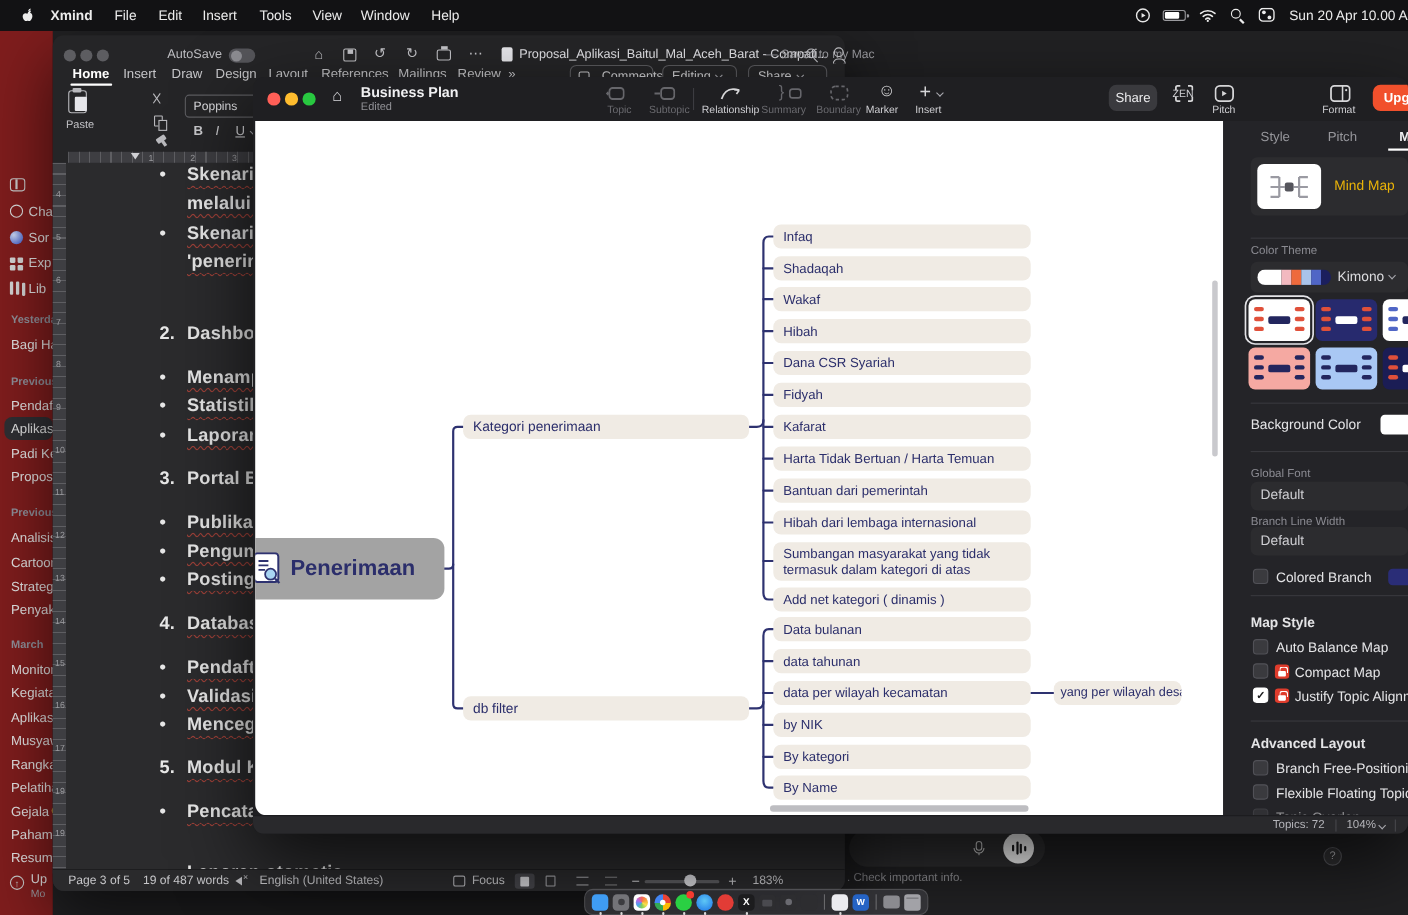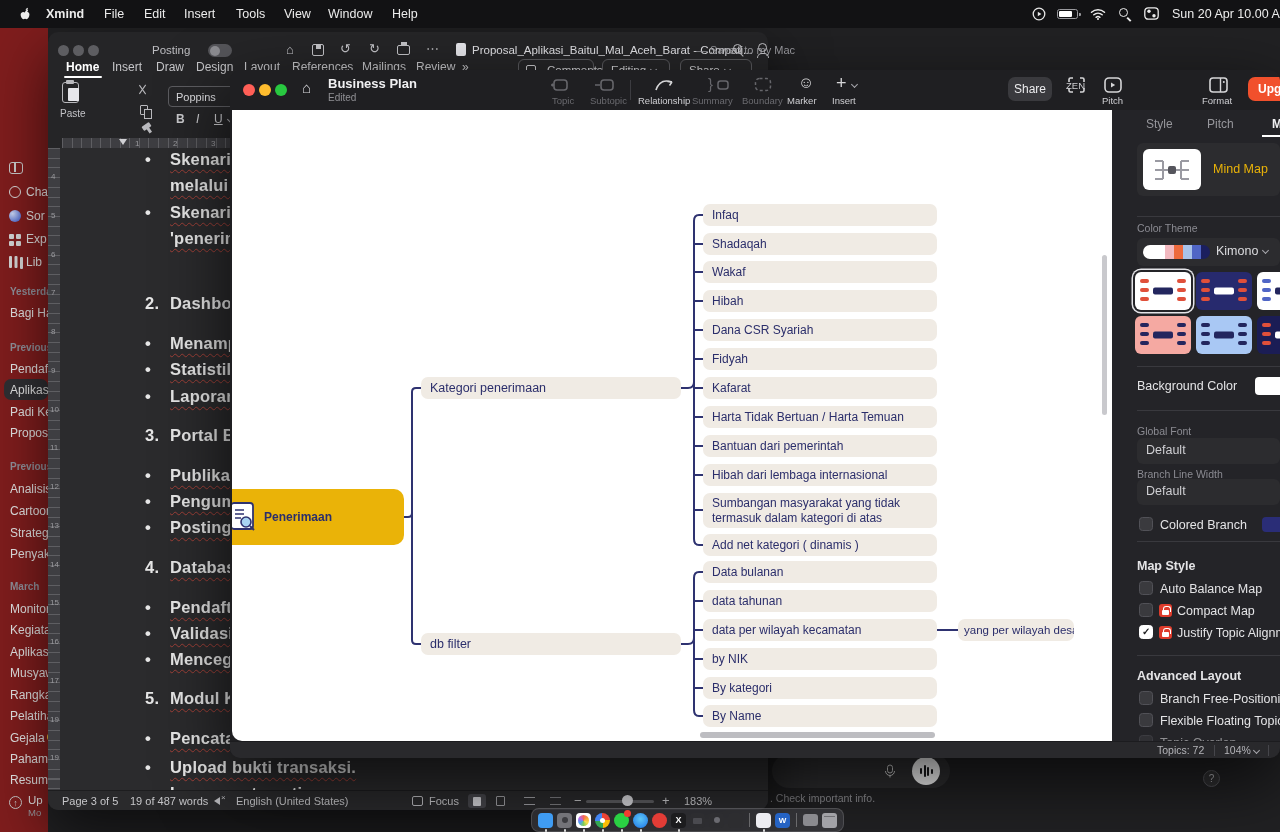--- a/index.html
+++ b/index.html
@@ -109,21 +109,21 @@
     <i class="a" style="left:18.5px;top:11.5px;width:2px;height:5px;background:#1c1c1e;border-radius:1px"></i>
   </span>
 </div>
 <span class="a tx" style="left:770px;top:792px;font-size:10.5px;color:#8e8e92;z-index:2">. Check important info.</span>
 <span class="a" style="left:1203px;top:770px;width:17px;height:17px;border:1px solid #55555a;border-radius:50%;background:#303032;color:#b4b4b8;font-size:10px;text-align:center;line-height:16px;z-index:2">?</span>
 
 <div class="a" id="word">
   <span class="a" style="left:10px;top:13px;width:11px;height:11px;border-radius:50%;background:#5d5d61"></span>
   <span class="a" style="left:25px;top:13px;width:11px;height:11px;border-radius:50%;background:#5d5d61"></span>
   <span class="a" style="left:40px;top:13px;width:11px;height:11px;border-radius:50%;background:#5d5d61"></span>
-  <span class="a tx" style="left:104px;top:12px;font-size:11.5px;color:#bdbdc1">Posting</span>
+  <span class="a tx" style="left:104px;top:12px;font-size:11.5px;color:#bdbdc1">AutoSave</span>
   <span class="a" style="left:160px;top:12px;width:24px;height:13px;background:#55555a;border-radius:7px">
       <i class="a" style="left:1.5px;top:1.5px;width:10px;height:10px;background:#8d8d92;border-radius:50%"></i>
     </span>
   <span class="a tx" style="left:238px;top:10px;font-size:13px;color:#c5c5c9">⌂</span>
   <span class="a" style="left:264px;top:12px;width:12px;height:12px;border:1.3px solid #c5c5c9;border-radius:2px">
       <i class="a" style="left:2.5px;top:0;width:5px;height:4px;background:#c5c5c9"></i>
     </span>
   <span class="a tx" style="left:292px;top:9px;font-size:13px;color:#c5c5c9">↺</span>
   <span class="a tx" style="left:321px;top:9px;font-size:13px;color:#c5c5c9">↻</span>
   <span class="a" style="left:349px;top:13px;width:13px;height:10px;border:1.3px solid #c5c5c9;border-radius:2px">
@@ -223,21 +223,20 @@
     <div class="dl" style="top:278px"><span class="mk">3.</span><span>Portal Berita &amp; I</span></div>
     <div class="dl" style="top:318px"><span class="mk">•</span><span class="wv">Publikasi kegiat</span></div>
     <div class="dl" style="top:344px"><span class="mk">•</span><span class="wv">Pengumuman</span></div>
     <div class="dl" style="top:370px"><span class="mk">•</span><span class="wv">Posting mudah</span></div>
     <div class="dl" style="top:410px"><span class="mk">4.</span><span class="wv">Database Must</span></div>
     <div class="dl" style="top:450px"><span class="mk">•</span><span class="wv">Pendaftaran ol</span></div>
     <div class="dl" style="top:476px"><span class="mk">•</span><span class="wv">Validasi berbas</span></div>
     <div class="dl" style="top:502px"><span class="mk">•</span><span class="wv">Mencegah ban</span></div>
     <div class="dl" style="top:541px"><span class="mk">5.</span><span class="wv">Modul Keuanga</span></div>
     <div class="dl" style="top:581px"><span class="mk">•</span><span class="wv">Pencatatan ua</span></div>
-    <div class="dl" style="top:610px"><span class="mk">•</span><span class="wv">Upload bukti transaksi.</span></div>
     <div class="dl" style="top:636px"><span class="mk">•</span><span class="wv">Laporan otomatis</span></div>
   </div>
 
   <div class="a" style="left:0;top:758px;width:720px;height:20px;background:#2a2a2c;border-top:1px solid #1d1d1f;border-radius:0 0 10px 10px">
     <span class="a tx" style="left:14px;top:4px;font-size:11px;color:#c6c6c9">Page 3 of 5</span>
     <span class="a tx" style="left:82px;top:4px;font-size:11px;color:#c6c6c9">19 of 487 words</span>
     <span class="a" style="left:166px;top:6px;width:0;height:0;border-top:4px solid transparent;border-bottom:4px solid transparent;border-right:6px solid #b9b9bd"></span>
       <span class="a tx" style="left:173px;top:2px;font-size:8px;color:#b9b9bd">×</span>
     <span class="a tx" style="left:188px;top:4px;font-size:11px;color:#c6c6c9">English (United States)</span>
     <span class="a" style="left:364px;top:5px;width:11px;height:10px;border:1.3px solid #b9b9bd;border-radius:2px"></span>
@@ -333,21 +332,21 @@
           <path d="M462 400 H471"></path>
         <path d="M449 534 H456 Q462 534 462 528 V468 Q462 462 467 462 H471"></path>
         <path d="M462 528 V600 Q462 606 467 606 H471"></path>
         <path d="M462 491 H471"></path>
           <path d="M462 520 H471"></path>
           <path d="M462 549 H471"></path>
           <path d="M462 578 H471"></path>
         <path d="M705 520 H726"></path>
       </g>
     </svg>
-    <div class="nd" style="left:-14px;top:379px;width:186px;height:56px;line-height:56px;background:#eab308;border-radius:10px;font-size:12px;font-weight:bold;padding-left:46px">
+    <div class="nd" style="left:-14px;top:379px;width:186px;height:56px;line-height:56px;background:#a3a3a3;border-radius:10px;font-size:20px;font-weight:bold;padding-left:46px">
       <svg class="a" style="left:12px;top:13px" width="26" height="30" viewBox="0 0 26 30">
           <rect x="1" y="1" width="22" height="26" rx="3" fill="#fff" stroke="#2e3270" stroke-width="1.8"></rect>
           <path d="M5 8h9M5 12h9M5 16h6" stroke="#2e3270" stroke-width="1.6"></path>
           <circle cx="16" cy="20" r="5" fill="#a8d4f2" stroke="#2e3270" stroke-width="1.6"></circle>
           <path d="M20 24l4 4" stroke="#2e3270" stroke-width="2"></path>
         </svg>
       <span>Penerimaan</span>
     </div>
     <div class="nd" style="left:189px;top:267px;width:260px;font-size:12.5px">Kategori penerimaan</div>
     <div class="nd" style="left:471px;top:94px;width:234px">Infaq</div>

